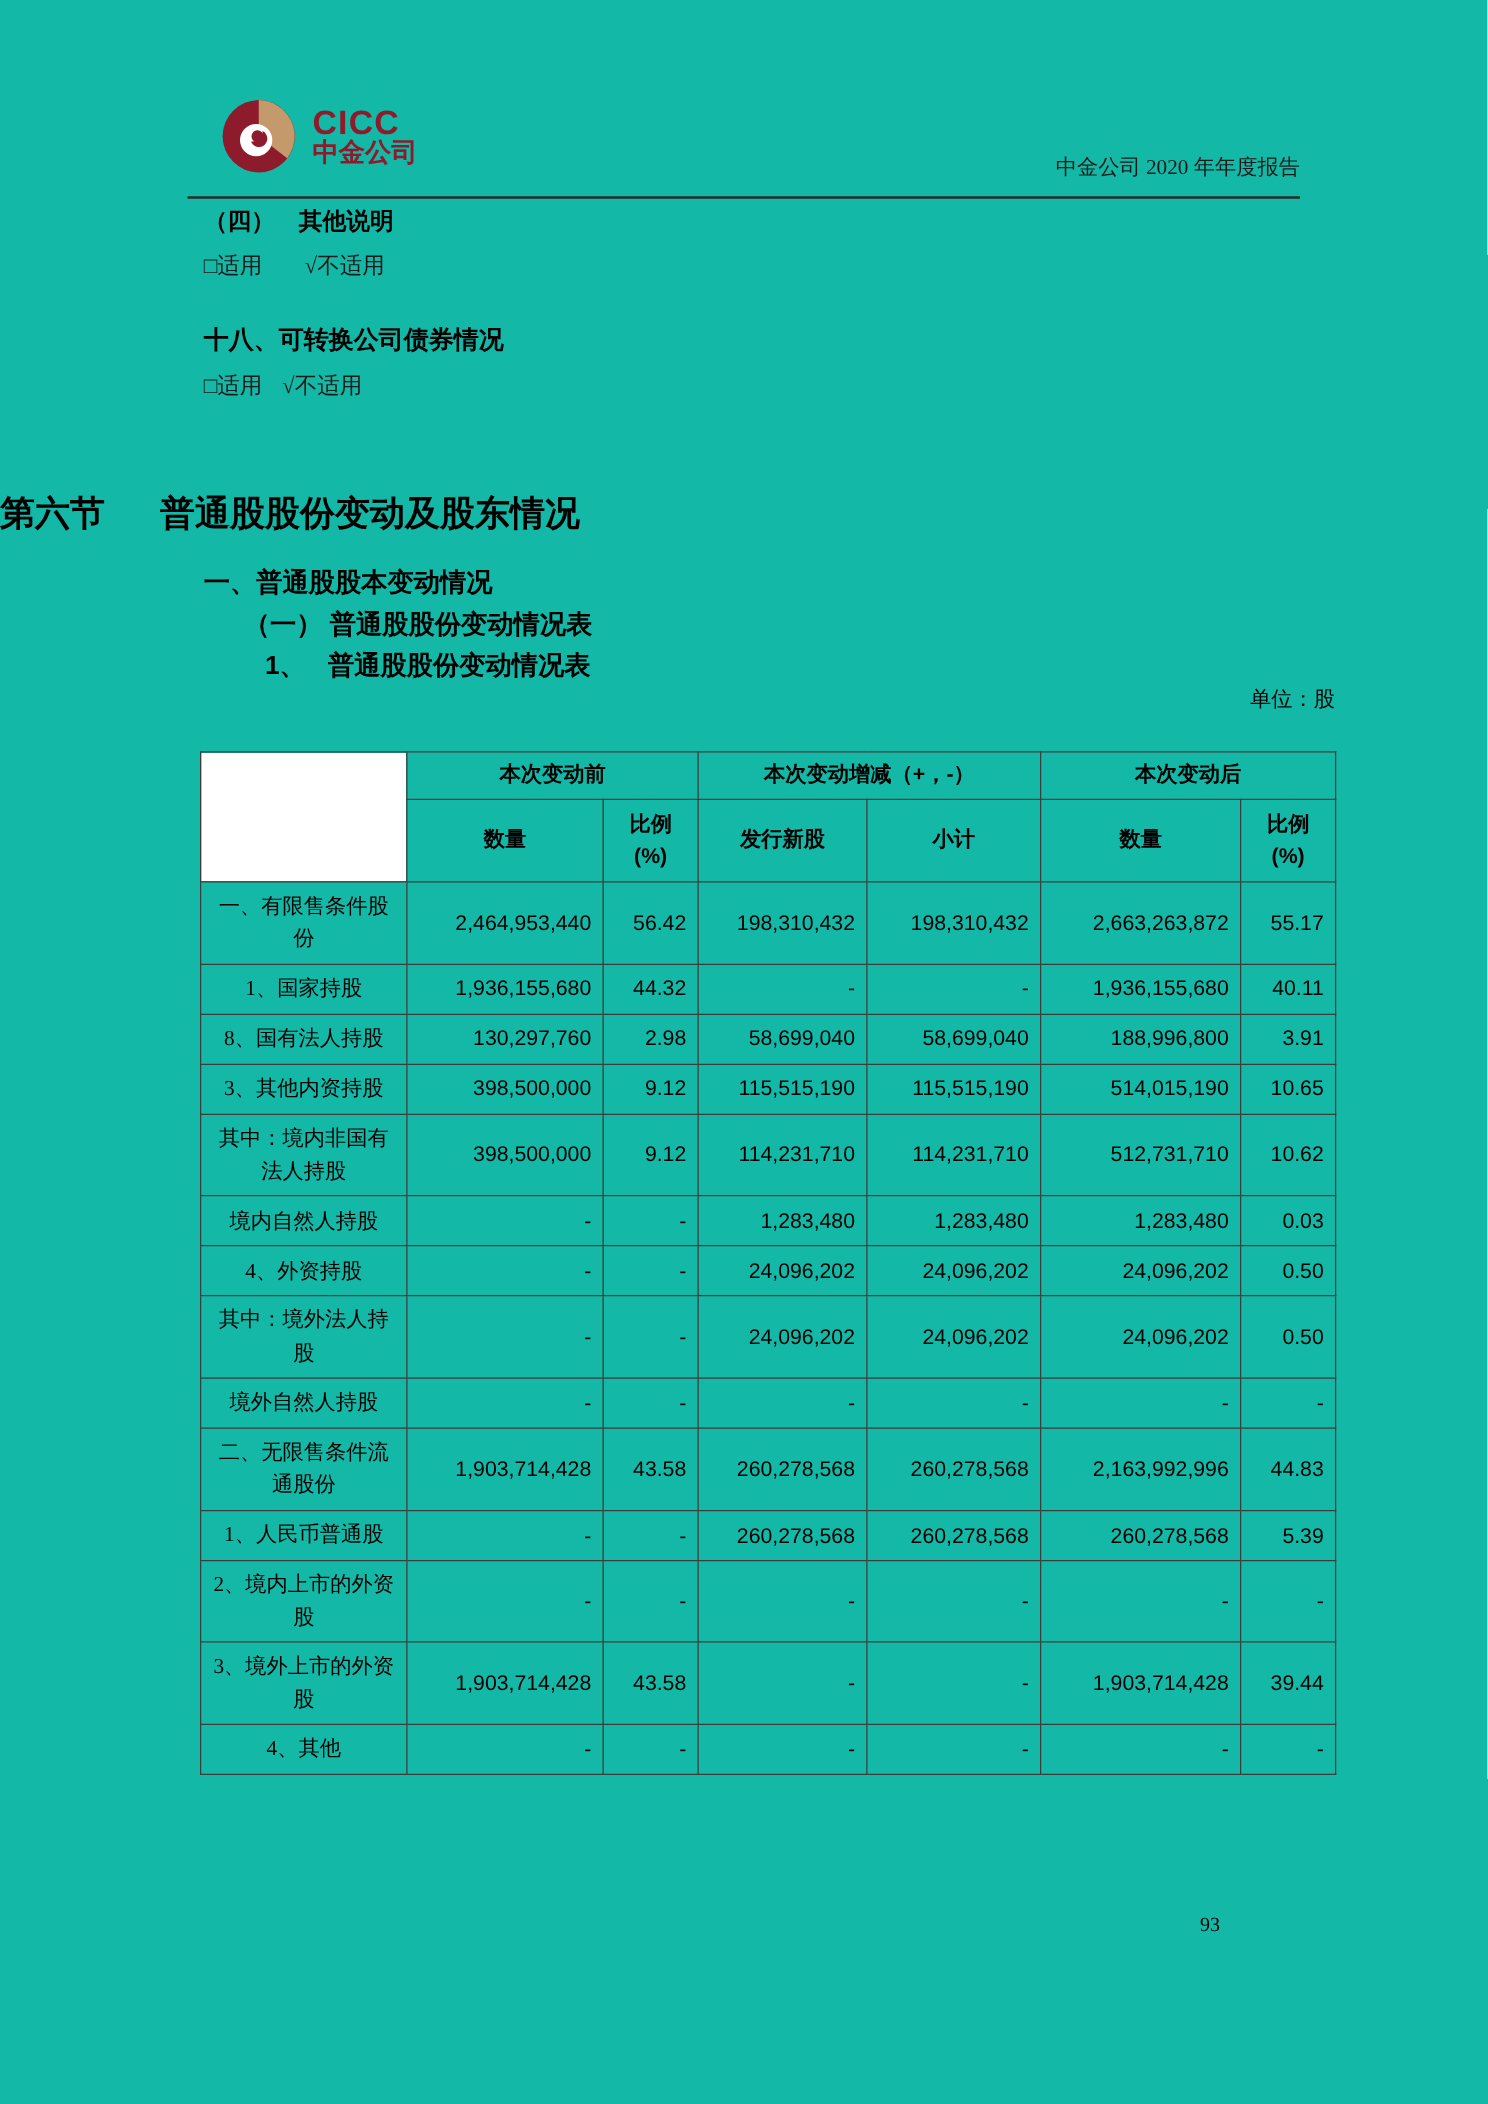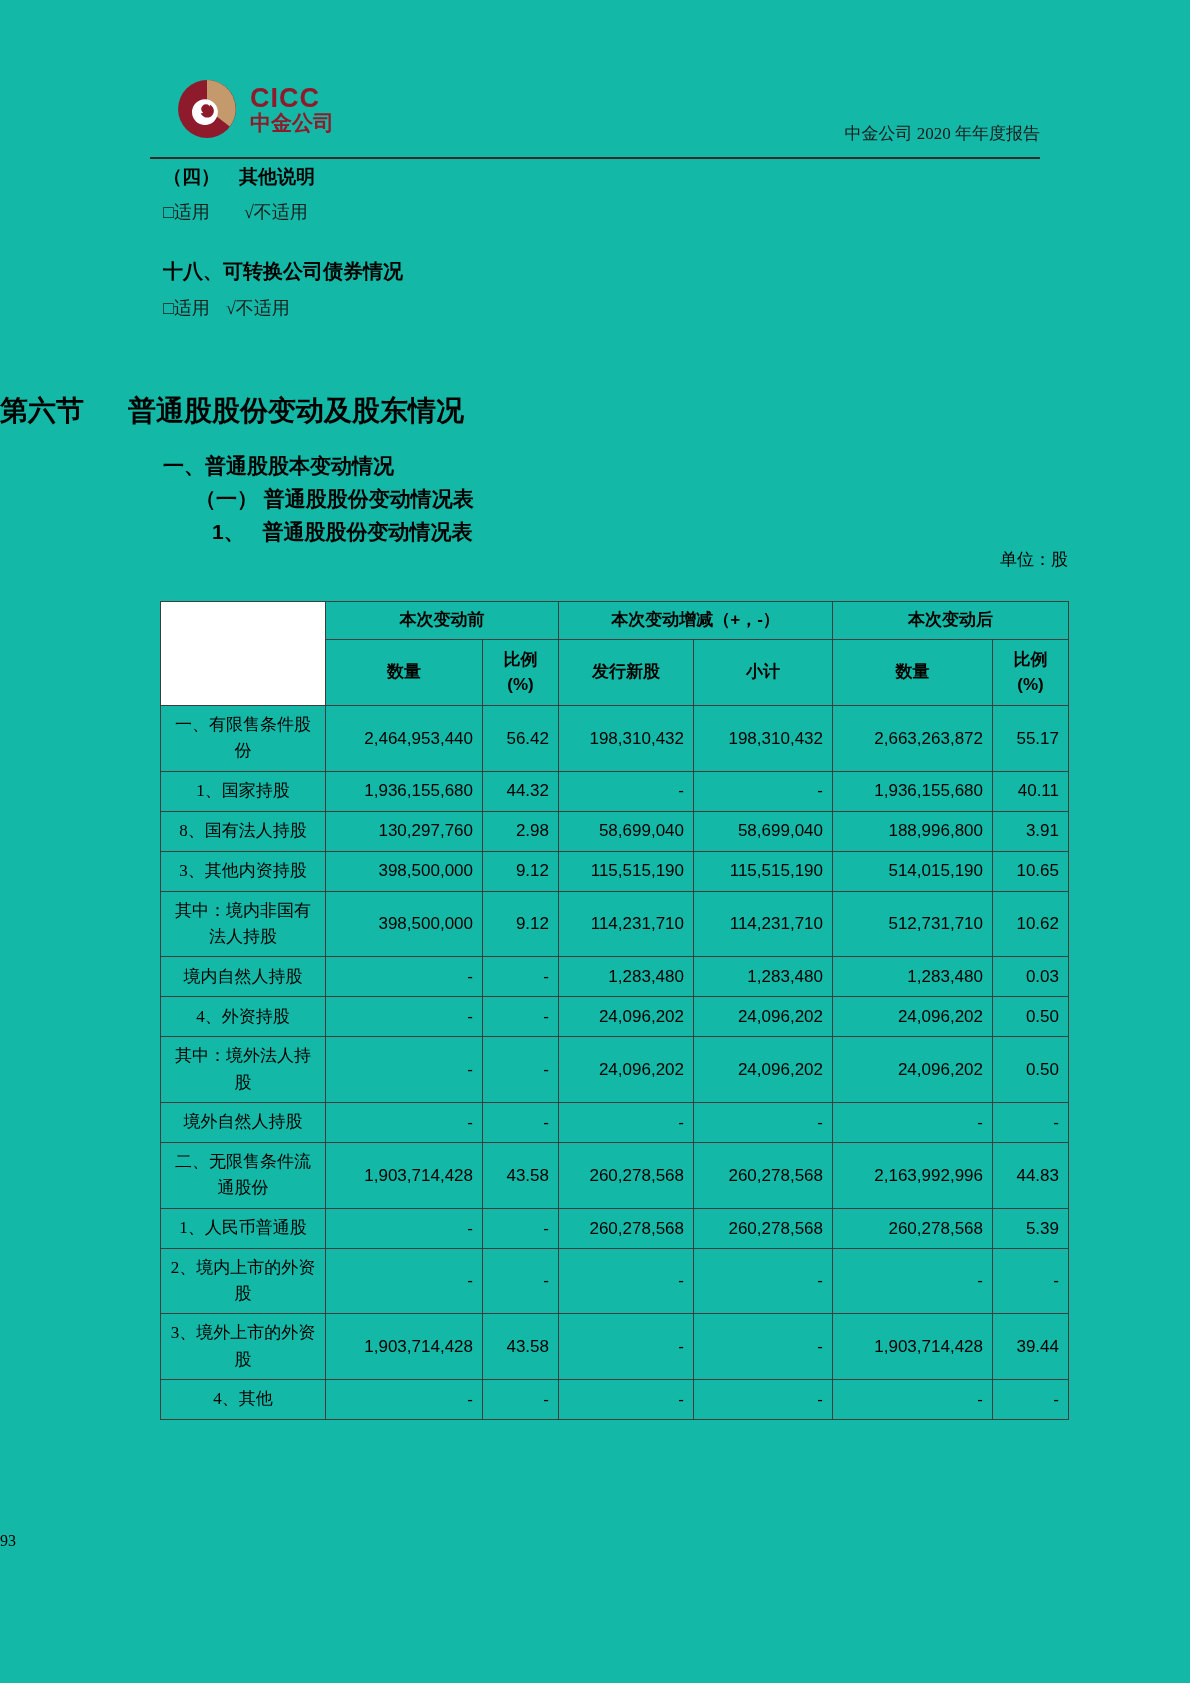--- a/index.html
+++ b/index.html
@@ -67,21 +67,21 @@
     line-height:1.55;
   }
   .share-table .num-cell{
     text-align:right;
     font-family:"Liberation Sans","DejaVu Sans",sans-serif;
     padding-right:9px;line-height:1.5;
   }
   .share-table tr{height:40px;}
   
   .page-number{
-    position:absolute;left:0;top:1532px;width:976px;text-align:left;
+    position:absolute;left:0;top:1532px;width:976px;text-align:right;
     font-size:16px;color:#000;
   }
 </style>
 </head>
 <body>
 
 <div class="page">
 
   <div class="logo-wrap">
     <svg class="logo-ring" viewBox="0 0 60 60" xmlns="http://www.w3.org/2000/svg">

